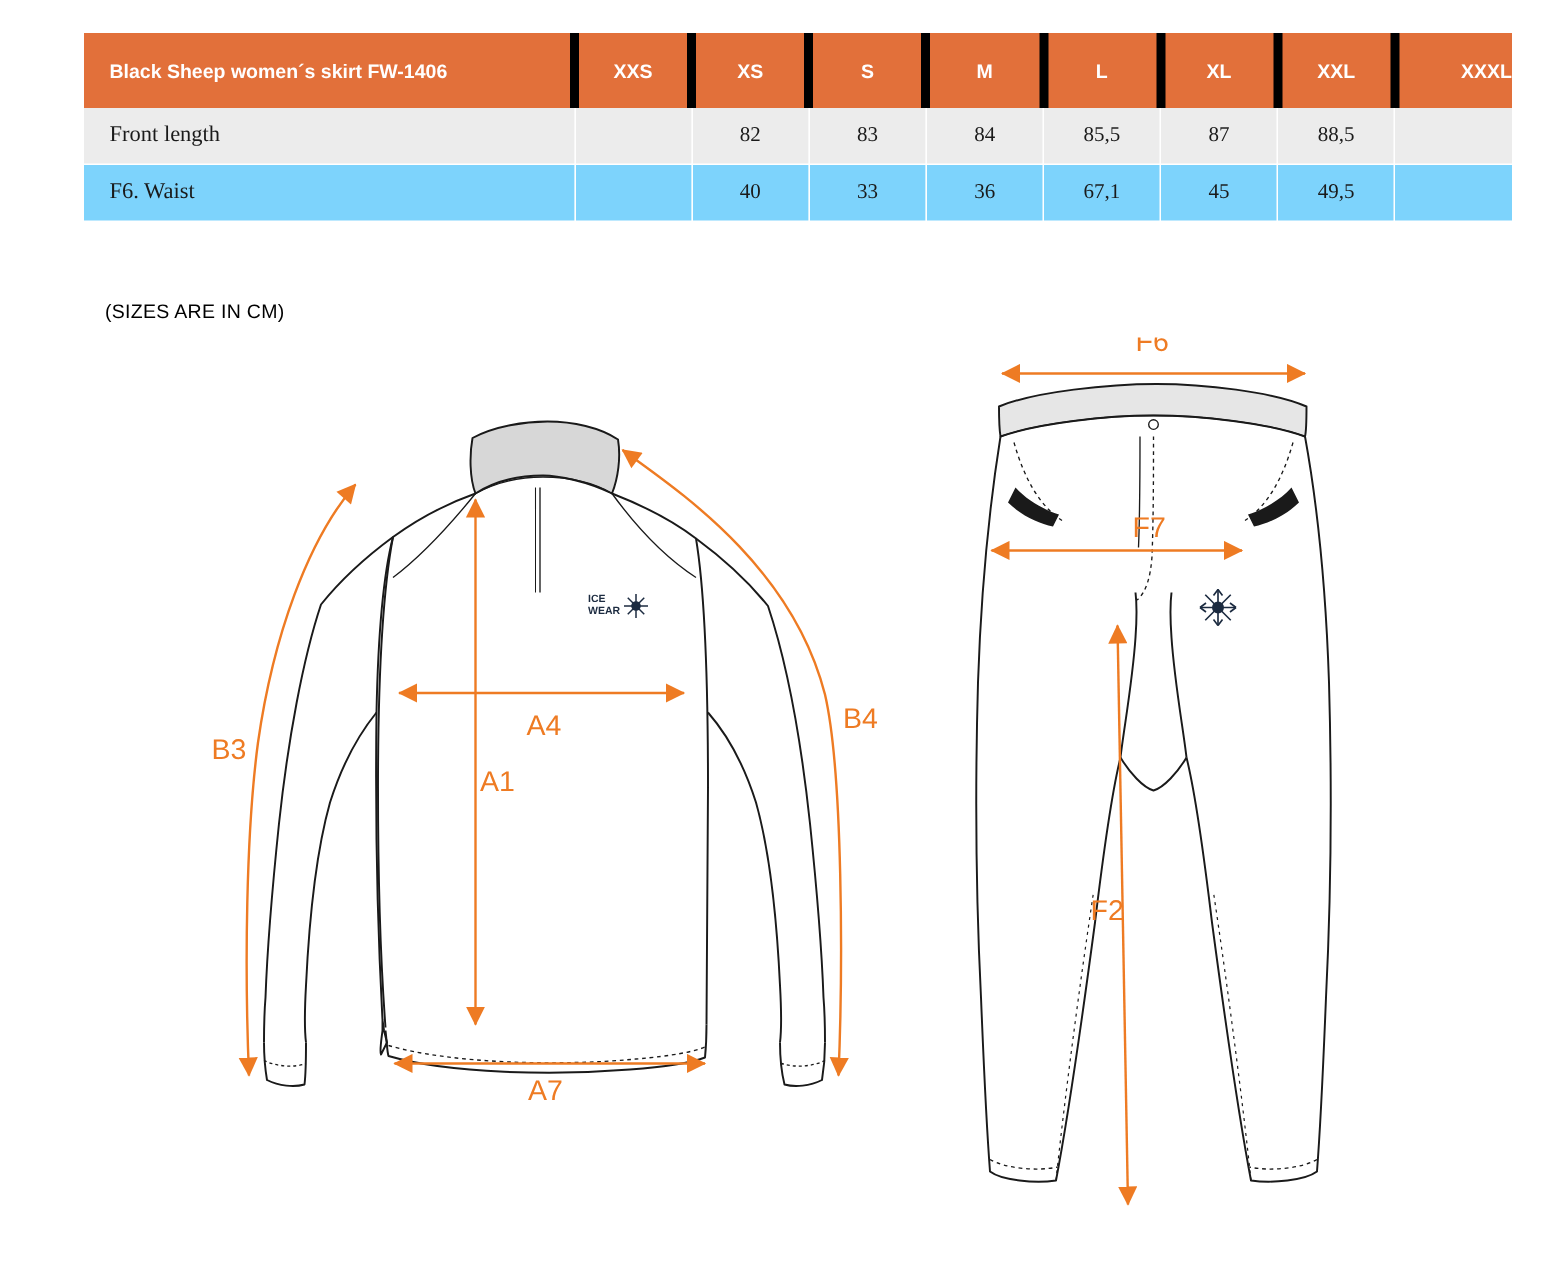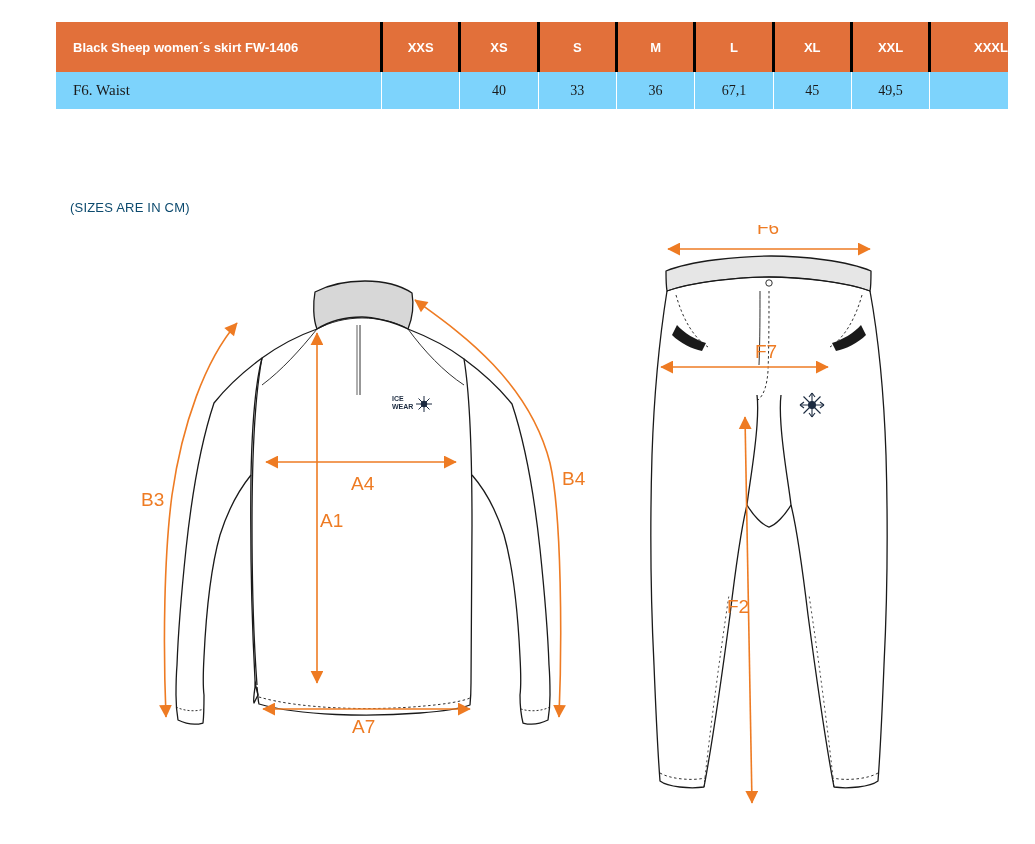--- a/index.html
+++ b/index.html
@@ -28,21 +28,21 @@
     padding: 0;
     margin: 0;
   }
   .size-table thead th {
     background: #e2703a;
     color: #ffffff;
     height: 50px;
     font-size: 13px;
     font-weight: bold;
     text-align: center;
-    border-right: 3px solid #000000;
+    border-right: 6px solid #000000;
     font-family: "Liberation Sans", sans-serif;
   }
   .size-table thead th.label-col {
     text-align: left;
     padding-left: 17px;
     width: 307px;
   }
   .size-table thead th:last-child { border-right: none; text-align: right; }
 
   .size-table tbody td {
@@ -60,21 +60,21 @@
     font-size: 15px;
   }
   .size-table tbody tr.row-a td { background: #ececec; }
   .size-table tbody tr.row-b td { background: #7dd3fc; }
   .size-table tbody td:last-child { border-right: none; }
 
   .units-note {
     position: absolute;
     left: 70px;
     top: 200px;
-    color: #0c4a6e;
+    color: #000000;
     font-size: 13px;
     letter-spacing: 0.2px;
     font-family: "Liberation Sans", sans-serif;
   }
 
   
   .drawing {
     position: absolute;
     left: 0;
     top: 225px;
@@ -106,20 +106,31 @@
       <th>XS</th>
       <th>S</th>
       <th>M</th>
       <th>L</th>
       <th>XL</th>
       <th>XXL</th>
       <th>XXXL</th>
     </tr>
   </thead>
   <tbody>
+    <tr class="row-a">
+      <td class="label-col">Front length</td>
+      <td></td>
+      <td>82</td>
+      <td>83</td>
+      <td>84</td>
+      <td>85,5</td>
+      <td>87</td>
+      <td>88,5</td>
+      <td></td>
+    </tr>
     <tr class="row-b">
       <td class="label-col">F6. Waist</td>
       <td></td>
       <td>40</td>
       <td>33</td>
       <td>36</td>
       <td>67,1</td>
       <td>45</td>
       <td>49,5</td>
       <td></td>

